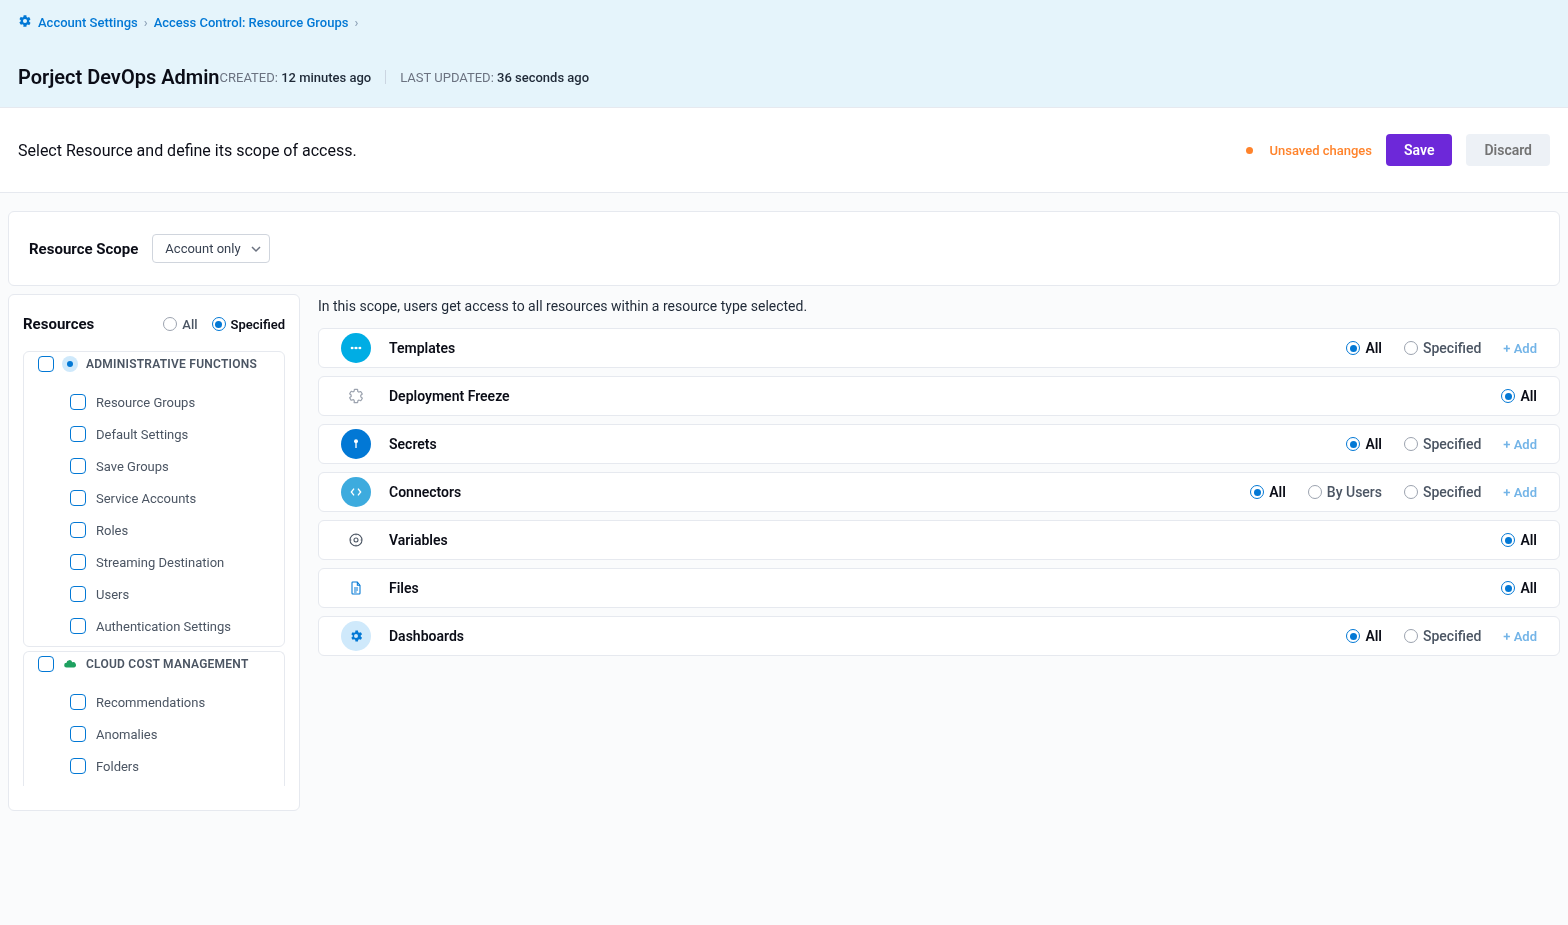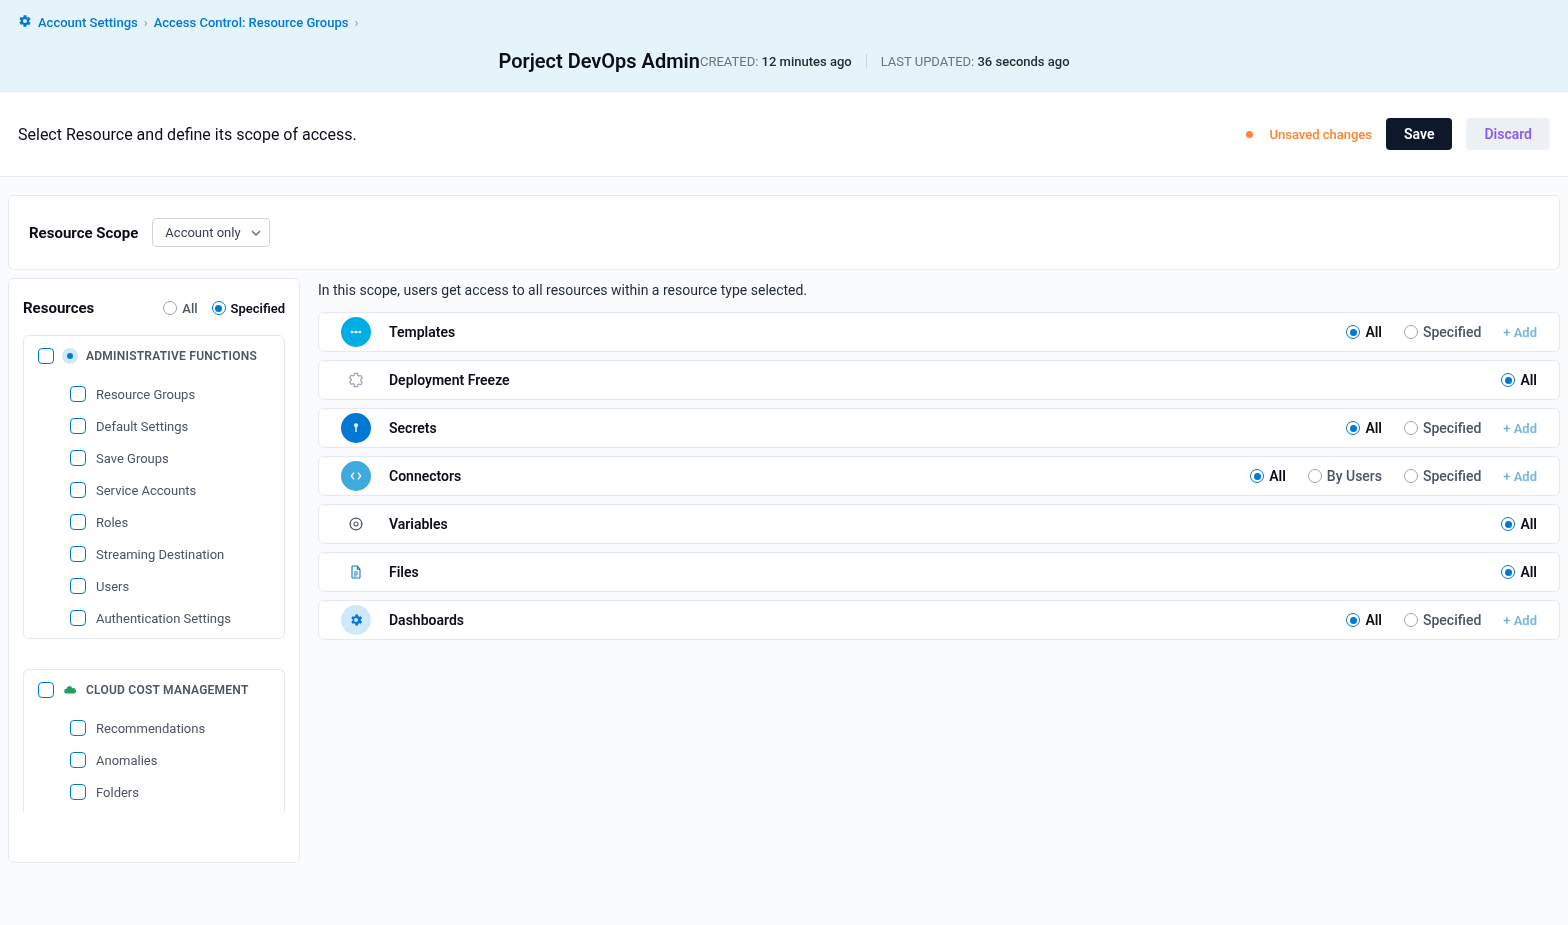--- a/index.html
+++ b/index.html
@@ -3,52 +3,52 @@
 <meta charset="utf-8">
 <style>
 * { margin: 0; padding: 0; box-sizing: border-box; font-family: -apple-system, BlinkMacSystemFont, "Segoe UI", Roboto, Helvetica, Arial, sans-serif; }
 body { background: #fafbfc; color: #0b0d17; font-size: 14px; }
 
 .top-header { background: #e5f4fb; padding: 14px 18px 18px 18px; border-bottom: 1px solid #e6e9ef;}
 .breadcrumb { display: flex; align-items: center; gap: 6px; color: #0278d5; font-size: 13px; font-weight: 500; }
 .breadcrumb svg { width: 14px; height: 14px; }
 .breadcrumb .crumb { cursor: pointer; }
 .breadcrumb .sep { color: #8fa3b8; }
-.title-row { display: flex; justify-content: center; align-items: center; margin-top: 18px; }
+.title-row { display: flex; justify-content: flex-start; align-items: center; margin-top: 34px; }
 .page-title { font-size: 20px; font-weight: 600; color: #0b0d17; }
 .meta { color: #6b7280; font-size: 13px; display: flex; gap: 14px; align-items: center; }
 .meta span.val { color: #1f2937; font-weight: 500; }
 .meta .divider { width:1px; height: 14px; background:#cbd5e1; }
 
 .action-bar { background: #fff; border-bottom: 1px solid #e6e9ef; padding: 26px 18px; display: flex; justify-content: space-between; align-items: center; }
 .action-bar .desc { font-size: 16px; color: #0b0d17; }
 .action-right { display: flex; align-items: center; gap: 14px; }
 .unsaved { color: #ff832b; font-size: 13px; display: flex; align-items: center; gap: 16px; font-weight: 500;}
 .unsaved .dot { width:7px; height:7px; background:#ff832b; border-radius:50%; }
 .btn { padding: 8px 18px; border-radius: 4px; font-size: 14px; font-weight: 600; cursor: pointer; border: none; }
-.btn-primary { background: #0f172a; color: #fff; }
-.btn-secondary { background: #edf1f6; color: #8b5cf6; }
+.btn-primary { background: #6d28d9; color: #fff; }
+.btn-secondary { background: #edf1f6; color: #737373; }
 
 .scope-card { background:#fff; border:1px solid #e6e9ef; border-radius:6px; margin: 18px 8px 8px 8px; padding: 22px 20px; display:flex; align-items:center; gap:14px;}
 .scope-card .label { font-weight:700; font-size:15px; }
 .dropdown { border:1px solid #d0d5dd; border-radius:4px; padding:6px 28px 6px 12px; font-size:13px; color:#374151; background:#fff; position:relative; cursor:pointer; display:flex; align-items:center;}
 .dropdown svg { position:absolute; right:8px; width:10px; height:10px; fill:#6b7280; }
 
 .body-wrap { display:flex; gap: 18px; padding: 0 8px 24px 8px; }
 .sidebar { width: 292px; background:#fff; border:1px solid #e6e9ef; border-radius:6px; padding:20px 14px; }
 .sidebar-header { display:flex; align-items:center; justify-content:space-between; margin-bottom:18px; }
 .sidebar-header h3 { font-size:15px; font-weight:700; }
 .radio-group { display:flex; gap:14px; font-size:13px; align-items:center; }
 .radio-item { display:flex; align-items:center; gap:5px; color:#4b5563; cursor:pointer; font-weight:500; }
 .radio-item.selected { color:#0b0d17; font-weight:600; }
 .radio { width:14px; height:14px; border:1.5px solid #9ca3af; border-radius:50%; display:inline-flex; align-items:center; justify-content:center; }
 .radio.checked { border-color:#0278d5; }
 .radio.checked::after { content:''; width:7px; height:7px; background:#0278d5; border-radius:50%; }
 
-.group-card { border:1px solid #e6e9ef; border-radius:6px; padding:12px 14px 4px 14px; margin-bottom:30px; }
+.group-card { border:1px solid #e6e9ef; border-radius:6px; padding:4px 14px 4px 14px; margin-bottom:4px; }
 .group-head { display:flex; align-items:center; gap:8px; margin-bottom:14px; }
 .group-head .title { font-size:12px; font-weight:600; color:#4b5563; letter-spacing:0.02em; }
 .checkbox { width:16px; height:16px; border:1.5px solid #0278d5; border-radius:4px; flex-shrink:0; cursor:pointer; background:#fff; }
 .group-item { display:flex; align-items:center; gap:10px; padding:8px 0 8px 32px; font-size:13px; color:#4b5563; cursor:pointer; }
 .cat-icon { width:16px; height:16px; border-radius:50%; display:flex; align-items:center; justify-content:center; flex-shrink:0; }
 .cat-icon.admin { background:#cfe9fb; }
 .cat-icon.admin::after { content:''; width:6px; height:6px; border-radius:50%; background:#0278d5; }
 .cat-icon.ccm svg { width:14px; height:14px; }
 
 .main-panel { flex:1; }

